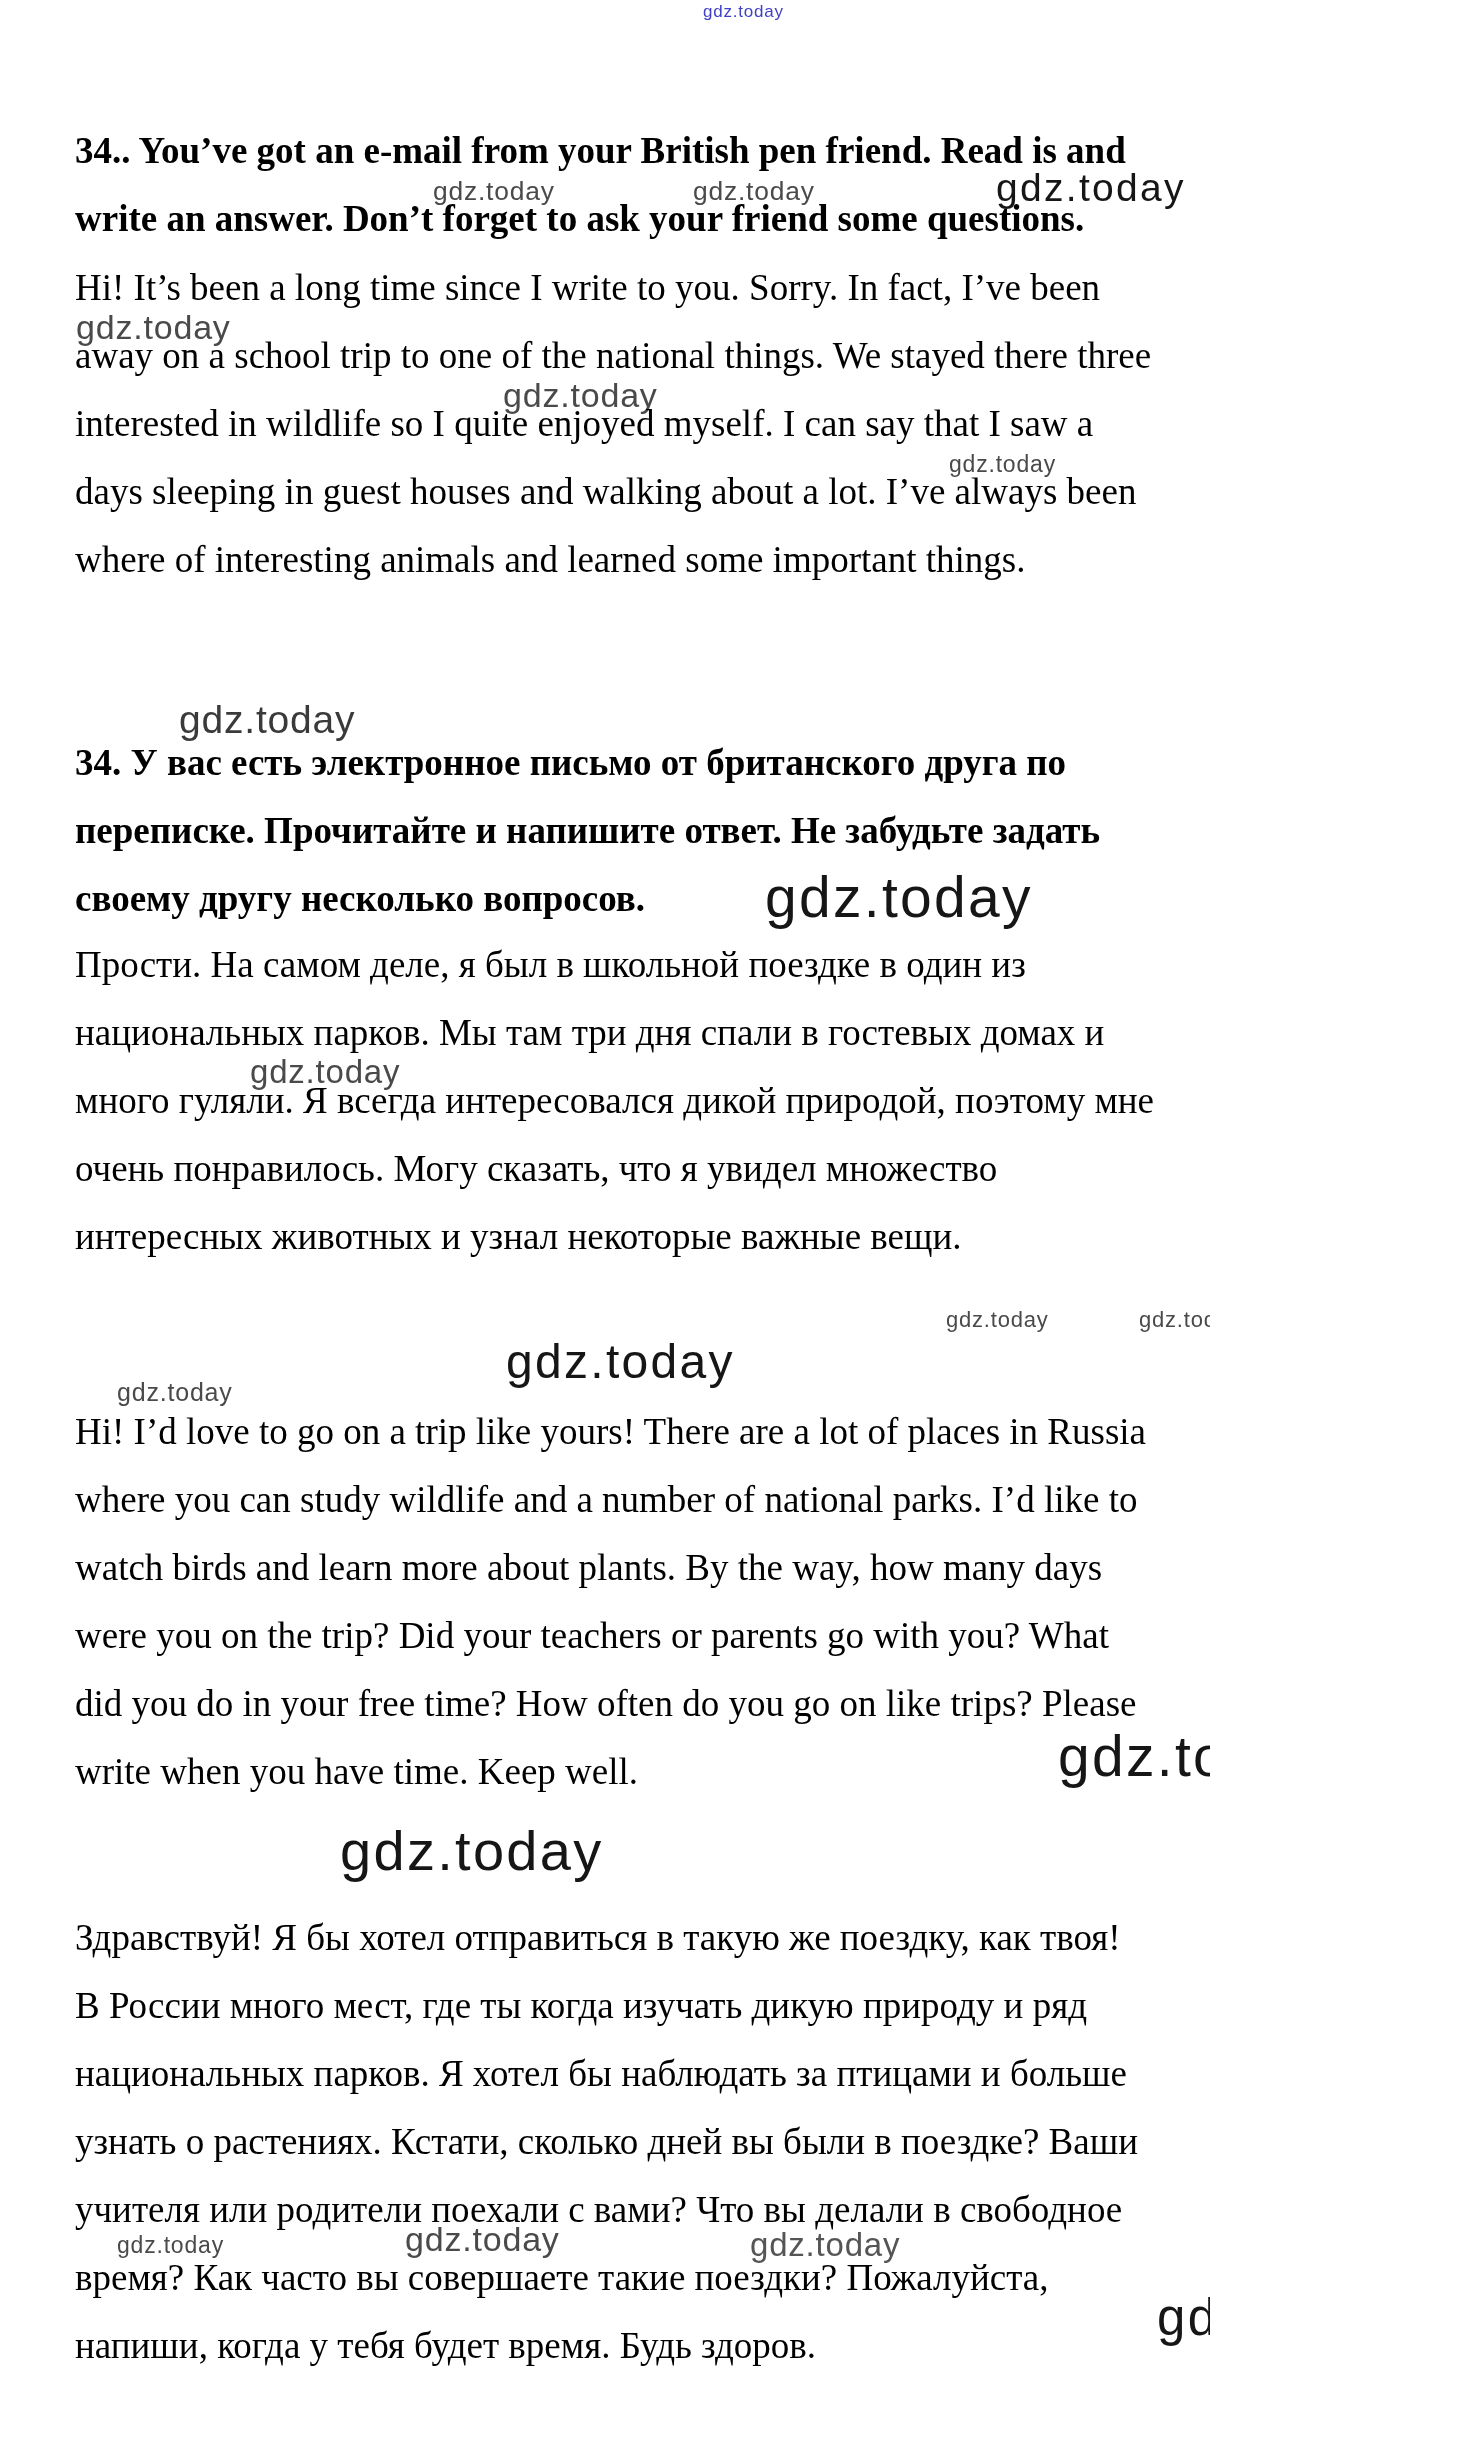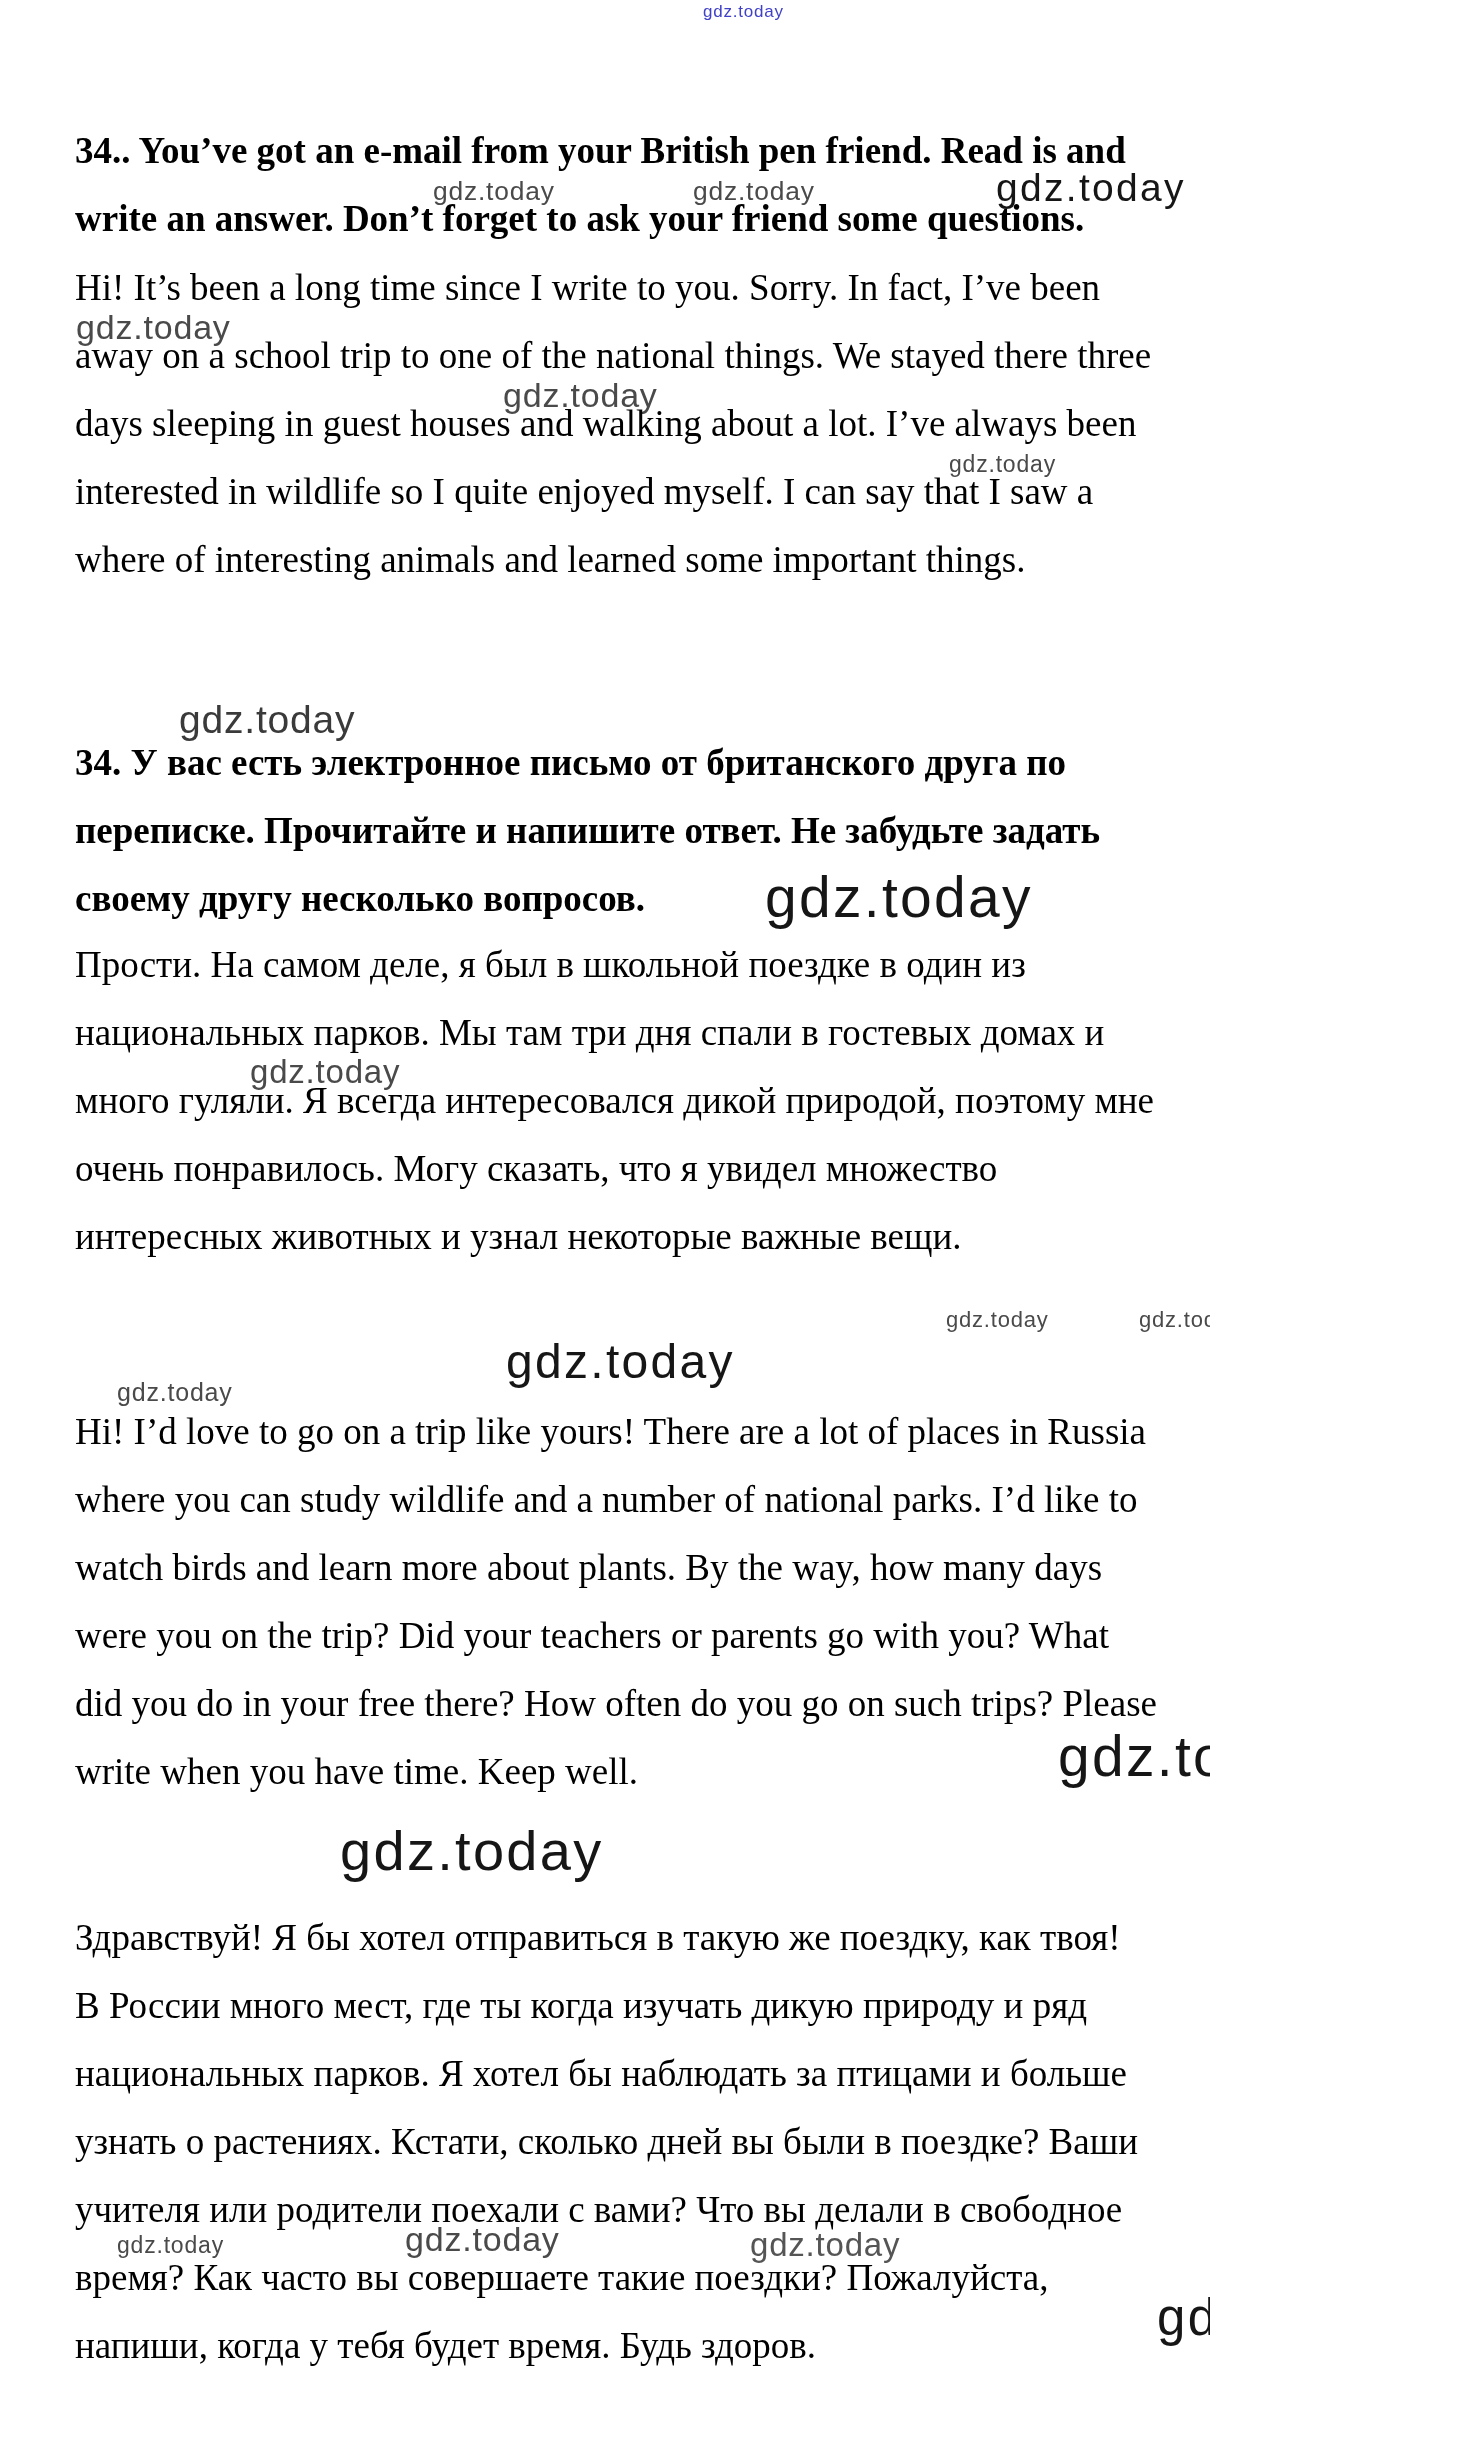--- a/index.html
+++ b/index.html
@@ -91,22 +91,22 @@
   <span class="wm dark wm-u">gdz.today</span>
 
   <div class="block heading" id="en-heading">
     <div class="line">34.. You’ve got an e-mail from your British pen friend. Read is and</div>
     <div class="line">write an answer. Don’t forget to ask your friend some questions.</div>
   </div>
 
   <div class="block" id="en-letter">
     <div class="line">Hi! It’s been a long time since I write to you. Sorry. In fact, I’ve been</div>
     <div class="line">away on a school trip to one of the national things. We stayed there three</div>
+    <div class="line">interested in wildlife so I quite enjoyed myself. I can say that I saw a</div>
     <div class="line">days sleeping in guest houses and walking about a lot. I’ve always been</div>
-    <div class="line">interested in wildlife so I quite enjoyed myself. I can say that I saw a</div>
     <div class="line">where of interesting animals and learned some important things.</div>
   </div>
 
   <div class="block heading" id="ru-heading">
     <div class="line">34. У вас есть электронное письмо от британского друга по</div>
     <div class="line">переписке. Прочитайте и напишите ответ. Не забудьте задать</div>
     <div class="line">своему другу несколько вопросов.</div>
   </div>
 
   <div class="block" id="ru-letter">
@@ -115,21 +115,21 @@
     <div class="line">много гуляли. Я всегда интересовался дикой природой, поэтому мне</div>
     <div class="line">очень понравилось. Могу сказать, что я увидел множество</div>
     <div class="line">интересных животных и узнал некоторые важные вещи.</div>
   </div>
 
   <div class="block" id="reply-en">
     <div class="line">Hi! I’d love to go on a trip like yours! There are a lot of places in Russia</div>
     <div class="line">where you can study wildlife and a number of national parks. I’d like to</div>
     <div class="line">watch birds and learn more about plants. By the way, how many days</div>
     <div class="line">were you on the trip? Did your teachers or parents go with you? What</div>
-    <div class="line">did you do in your free there? How often do you go on such trips? Please</div>
+    <div class="line">did you do in your free time? How often do you go on like trips? Please</div>
     <div class="line">write when you have time. Keep well.</div>
   </div>
 
   <div class="block" id="reply-ru">
     <div class="line">Здравствуй! Я бы хотел отправиться в такую же поездку, как твоя!</div>
     <div class="line">В России много мест, где ты когда изучать дикую природу и ряд</div>
     <div class="line">национальных парков. Я хотел бы наблюдать за птицами и больше</div>
     <div class="line">узнать о растениях. Кстати, сколько дней вы были в поездке? Ваши</div>
     <div class="line">учителя или родители поехали с вами? Что вы делали в свободное</div>
     <div class="line">время? Как часто вы совершаете такие поездки? Пожалуйста,</div>

